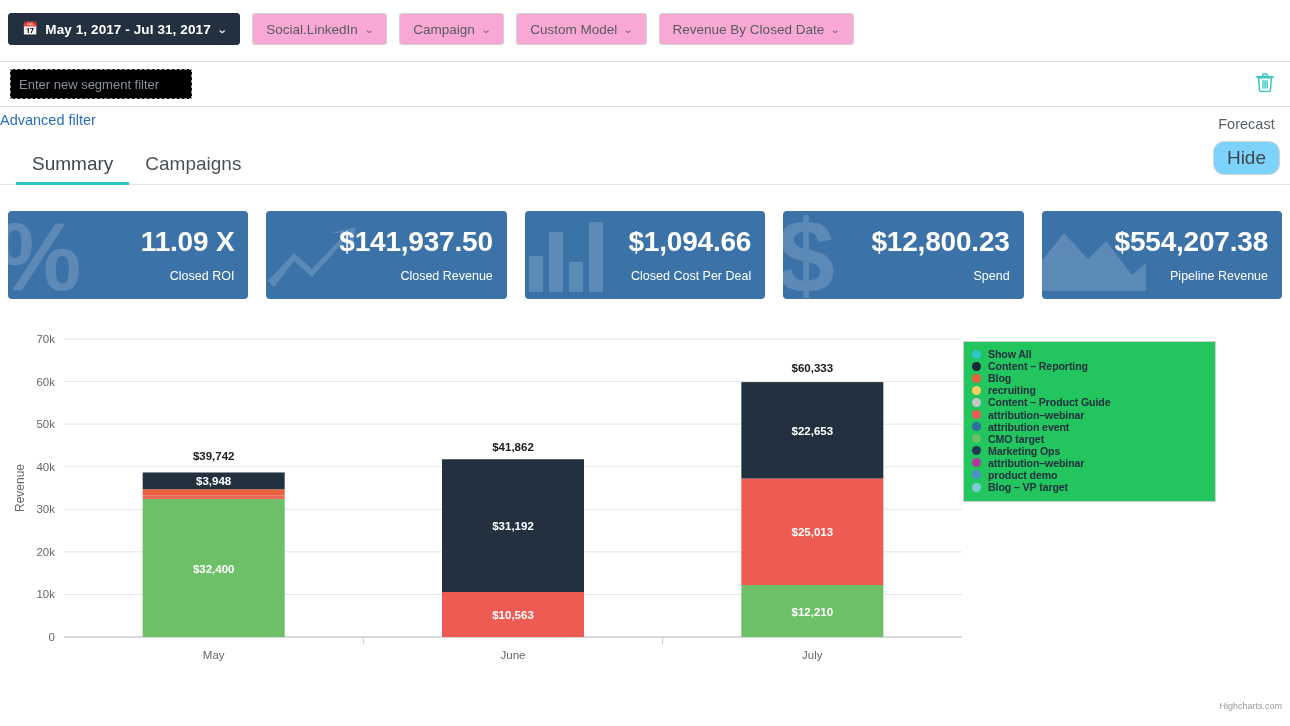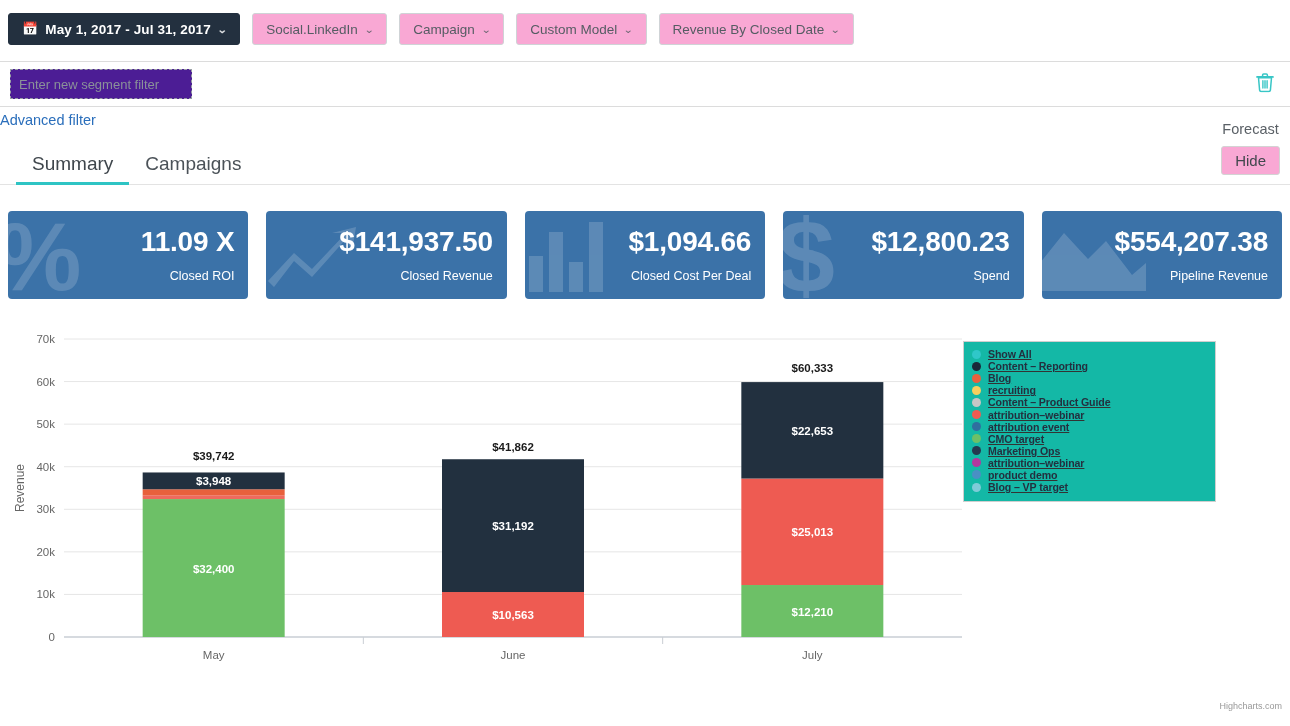--- a/index.html
+++ b/index.html
@@ -63,21 +63,21 @@
     border-bottom: 1px solid #dcdcdc;
     height: 46px;
     display: flex;
     align-items: center;
     padding: 0 10px;
   }
   .segment-input {
     width: 182px;
     height: 30px;
     border: 1px dashed #9aa0a6;
-    background: #4c1d95;
+    background: #000000;
     font-family: "Liberation Sans", sans-serif;
     font-size: 13px;
     color: #8a9199;
     padding: 0 8px;
     outline: none;
   }
   .segment-input::placeholder { color: #8a9199; }
   .trash-btn {
     position: absolute;
     right: 16px;
@@ -129,24 +129,24 @@
     position: absolute;
     right: 10px;
     bottom: 9px;
     display: flex;
     align-items: center;
     gap: 9px;
     flex-direction: column;
   }
   .forecast-label { font-size: 14.5px; color: #5a6066; }
   .hide-btn {
-    background: #f9a8d4;
+    background: #7dd3fc;
     border: 1px solid #d3d3d3;
-    border-radius: 3px;
-    font-size: 15px;
+    border-radius: 11px;
+    font-size: 19px;
     color: #41474d;
     padding: 5px 13px;
     cursor: pointer;
     font-family: "Liberation Sans", sans-serif;
   }
 
   
   .kpis {
     display: flex;
     gap: 18px;
@@ -205,24 +205,23 @@
     font-size: 9px;
     color: #999;
   }
 
   
   .legend-box {
     position: absolute;
     left: 963px;
     top: 16px;
     width: 253px;
-    background: #14b8a6;
+    background: #22c55e;
     border: 1px solid #cfcfcf;
     padding: 6px 8px 8px 8px;
-    text-decoration: underline;
   }
   .legend-item {
     display: flex;
     align-items: center;
     gap: 7px;
     height: 12.1px;
     cursor: pointer;
   }
   .legend-dot {
     width: 9px; height: 9px;

